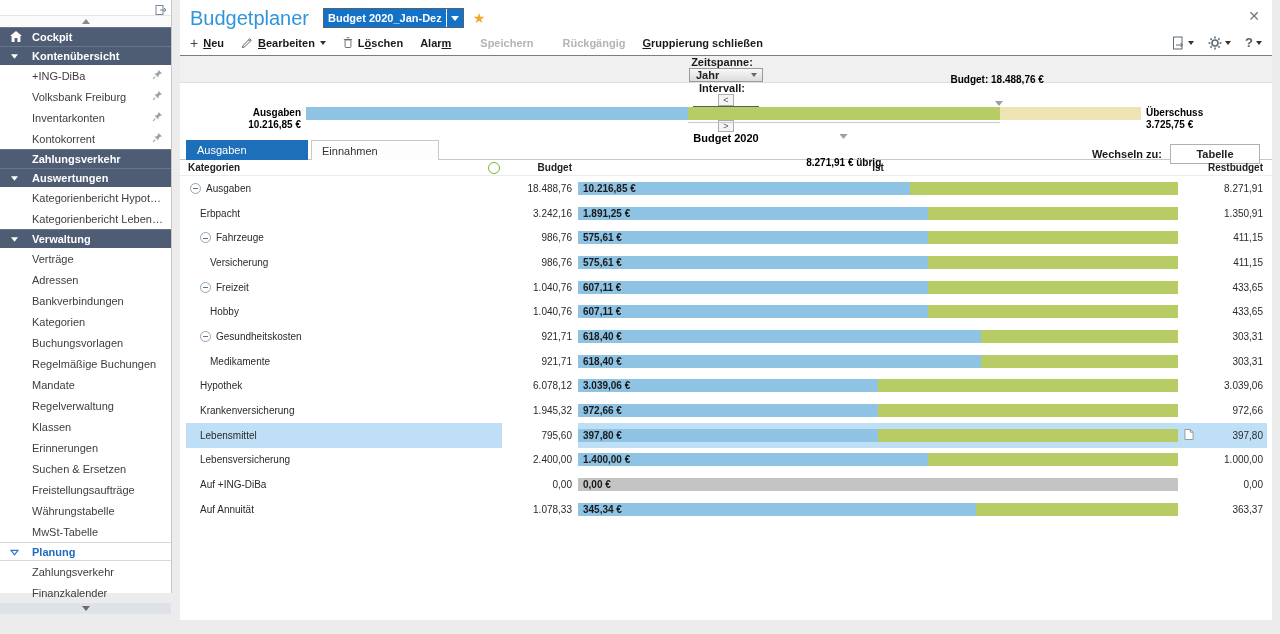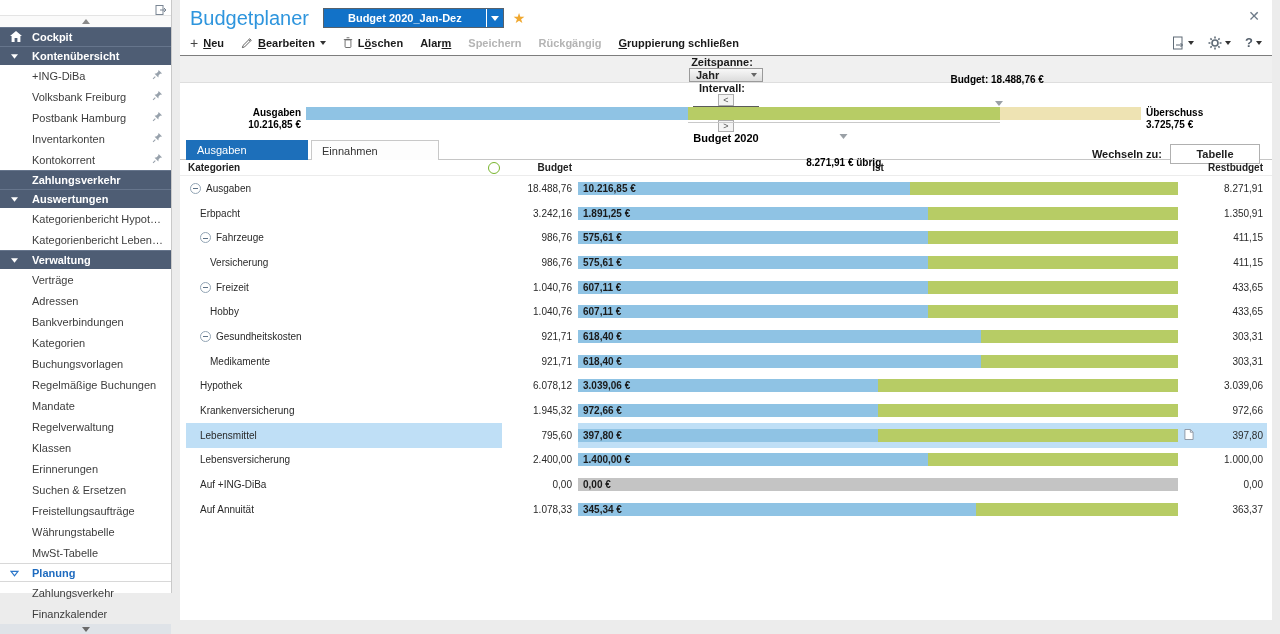--- a/index.html
+++ b/index.html
@@ -35,32 +35,32 @@
   .side-item .pin-icon { display:none; margin-left:4px; }
   .side-item.pinned .pin-icon { display:inline-block; }
 
   
   .main { position:absolute; left:180px; top:0; width:1092px; height:620px; background:#fff; }
 
   .title-row { height:30px; display:flex; align-items:center; padding:6px 10px 0 10px; position:relative; }
   .page-title { font-size:20px; color:#2e95dd; margin-right:14px; }
   .budget-select { display:flex; align-items:stretch; height:20px; border:1px solid #56616c; cursor:pointer; }
   .budget-select .val { background:#1272c8; color:#fff; font-size:11px; font-weight:bold;
-    display:flex; align-items:center; padding:0 24px; min-width:108px; }
+    display:flex; align-items:center; padding:0 4px; min-width:108px; }
   .budget-select .arr { width:17px; background:#1272c8; border-left:1px solid #fff;
     display:flex; align-items:center; justify-content:center; }
   .budget-select .arr i { width:0; height:0; border-left:4px solid transparent; border-right:4px solid transparent; border-top:5px solid #fff; }
   .star-ic { color:#f0a830; font-size:14px; margin-left:9px; cursor:pointer; }
   .close-ic { position:absolute; right:12px; top:8px; font-size:14px; color:#6d7a88; cursor:pointer; }
 
   .toolbar { height:26px; display:flex; align-items:center; padding:0 10px; border-bottom:1px solid #7d7d7d; }
   .tbtn { display:flex; align-items:center; font-size:11px; font-weight:bold; color:#1a1a1a;
     margin-right:17px; cursor:pointer; white-space:nowrap; }
   .tbtn u { text-decoration:underline; }
-  .tbtn.disabled { color:#b4b4b4; cursor:default; }
+  .tbtn.disabled { color:#b4b4b4; cursor:default;margin-left:12px; }
   .tbtn .gly { margin-right:5px; display:inline-flex; align-items:center; }
   .plus-gly { font-size:14px; font-weight:normal; color:#444; line-height:10px; }
   .caret { width:0; height:0; border-left:3.5px solid transparent; border-right:3.5px solid transparent; border-top:4px solid #333; margin-left:5px; }
   .tb-right { margin-left:auto; display:flex; align-items:center; gap:14px; }
   .tb-ic { display:flex; align-items:center; cursor:pointer; }
   .tb-ic .caret { margin-left:3px; }
   .help-q { font-size:13px; font-weight:bold; color:#55606c; }
 
   .filterbar { height:27px; background:#f0f0f0; border-bottom:1px solid #dedede;
     display:flex; align-items:center; padding:0 12px; font-size:11px;flex-direction:column; }
@@ -176,29 +176,20 @@
     <span class="lbl">+ING-DiBa</span>
     <span class="pin-icon">
       <svg width="11" height="11" viewBox="0 0 12 12">
               <path d="M7.2 1 L11 4.8 L8.9 5.3 L7.3 6.9 L6.9 9.2 L2.8 5.1 L5.1 4.7 L6.7 3.1 Z" fill="#98a2ac"></path>
               <line x1="3.6" y1="8.4" x2="1.2" y2="10.8" stroke="#98a2ac" stroke-width="1.2"></line>
             </svg>
     </span>
   </div>
         <div class="side-item pinned">
     <span class="lbl">Volksbank Freiburg</span>
-    <span class="pin-icon">
-      <svg width="11" height="11" viewBox="0 0 12 12">
-              <path d="M7.2 1 L11 4.8 L8.9 5.3 L7.3 6.9 L6.9 9.2 L2.8 5.1 L5.1 4.7 L6.7 3.1 Z" fill="#98a2ac"></path>
-              <line x1="3.6" y1="8.4" x2="1.2" y2="10.8" stroke="#98a2ac" stroke-width="1.2"></line>
-            </svg>
-    </span>
-  </div>
-        <div class="side-item pinned">
-    <span class="lbl">Postbank Hamburg</span>
     <span class="pin-icon">
       <svg width="11" height="11" viewBox="0 0 12 12">
               <path d="M7.2 1 L11 4.8 L8.9 5.3 L7.3 6.9 L6.9 9.2 L2.8 5.1 L5.1 4.7 L6.7 3.1 Z" fill="#98a2ac"></path>
               <line x1="3.6" y1="8.4" x2="1.2" y2="10.8" stroke="#98a2ac" stroke-width="1.2"></line>
             </svg>
     </span>
   </div>
         <div class="side-item pinned">
     <span class="lbl">Inventarkonten</span>
     <span class="pin-icon">

